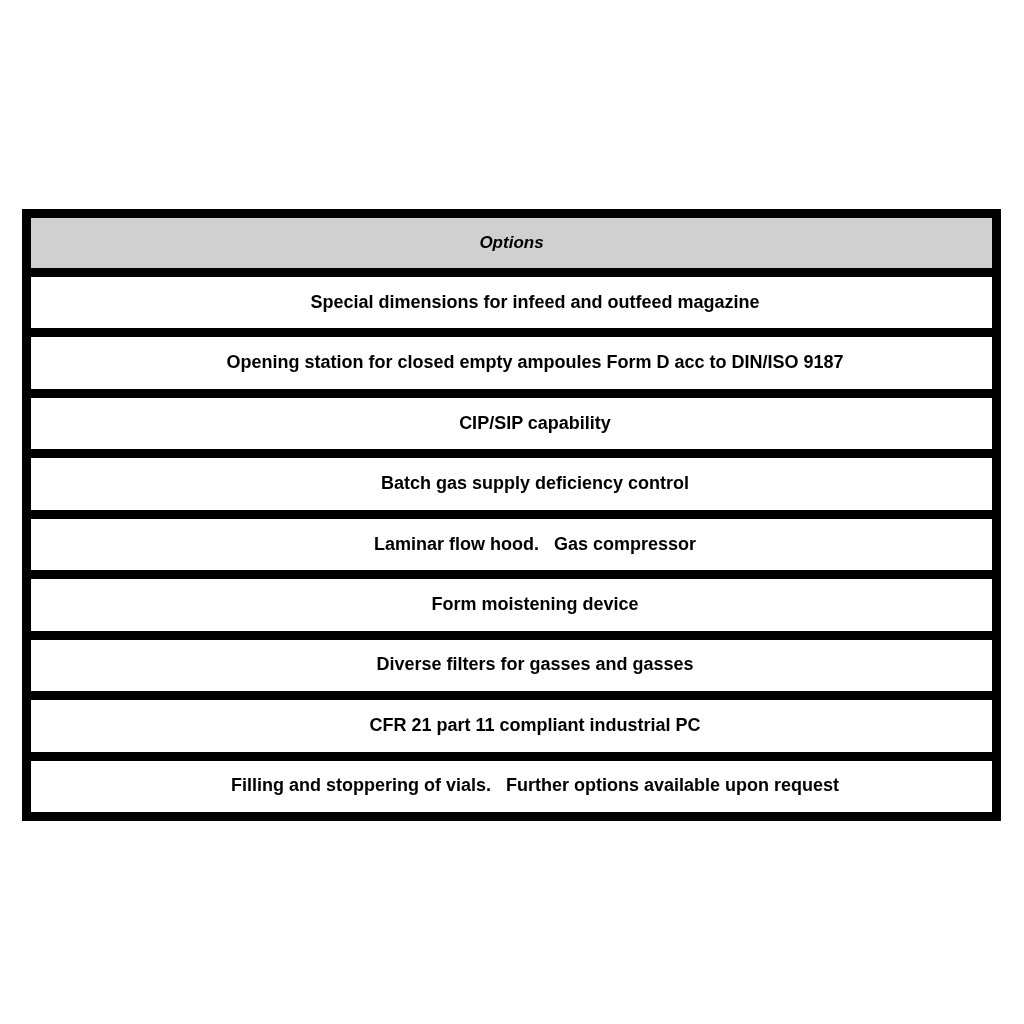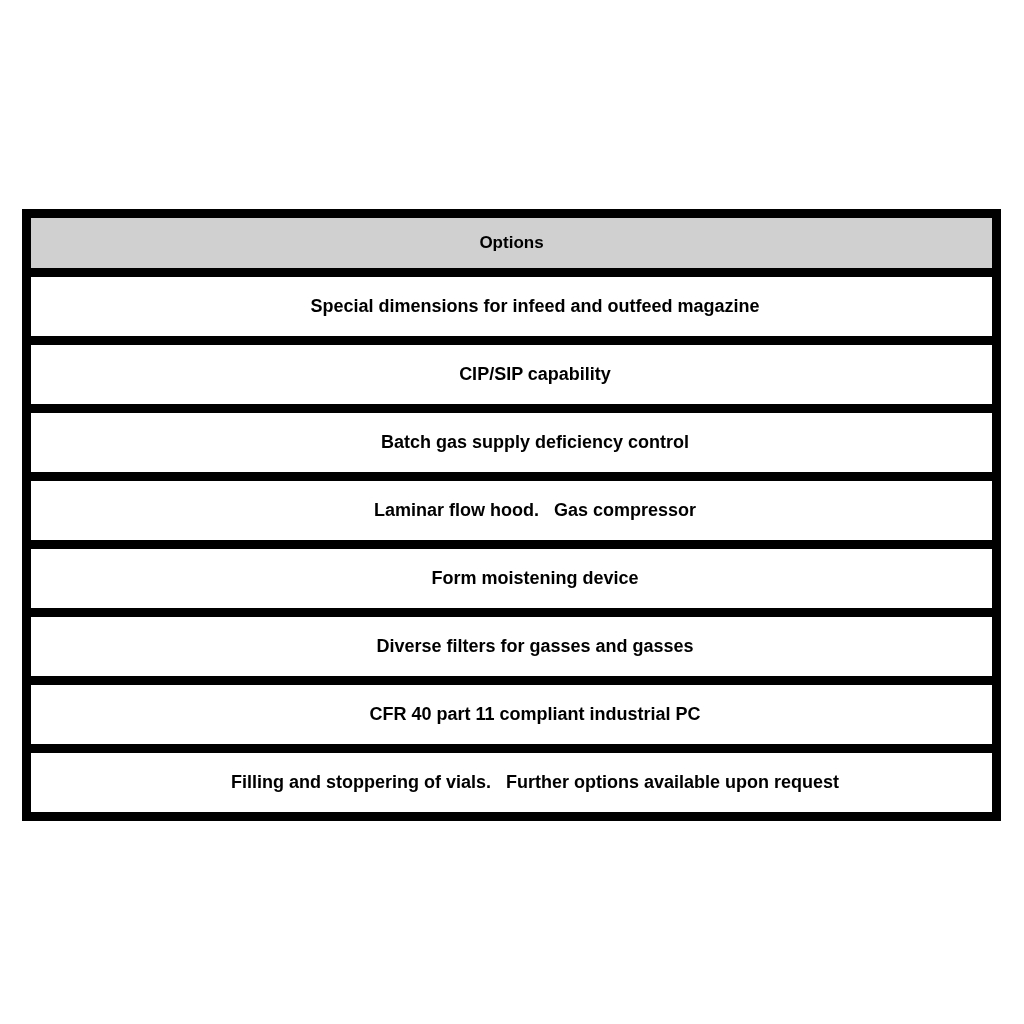--- a/index.html
+++ b/index.html
@@ -31,33 +31,35 @@
     font-size: 18px;
     color: #000000;
     white-space: pre-wrap;
     line-height: 1.1;
   }
   .header-cell {
     background: #d0d0d0;
     height: 50px;
     flex: 0 0 auto;
     font-size: 17px;
+    font-style: italic;
   }
   .row-cell {
     background: #ffffff;
     flex: 1 1 0;
     padding-left: 47px;
   }
 </style>
 </head>
 <body>
 
 <div class="options-table">
   <div class="cell header-cell">Options</div>
   <div class="cell row-cell">Special dimensions for infeed and outfeed magazine</div>
+  <div class="cell row-cell">Opening station for closed empty ampoules Form D acc to DIN/ISO 9187</div>
   <div class="cell row-cell">CIP/SIP capability</div>
   <div class="cell row-cell">Batch gas supply deficiency control</div>
   <div class="cell row-cell">Laminar flow hood.   Gas compressor</div>
   <div class="cell row-cell">Form moistening device</div>
   <div class="cell row-cell">Diverse filters for gasses and gasses</div>
-  <div class="cell row-cell">CFR 40 part 11 compliant industrial PC</div>
+  <div class="cell row-cell">CFR 21 part 11 compliant industrial PC</div>
   <div class="cell row-cell">Filling and stoppering of vials.   Further options available upon request</div>
 </div>
 
 </body></html>

